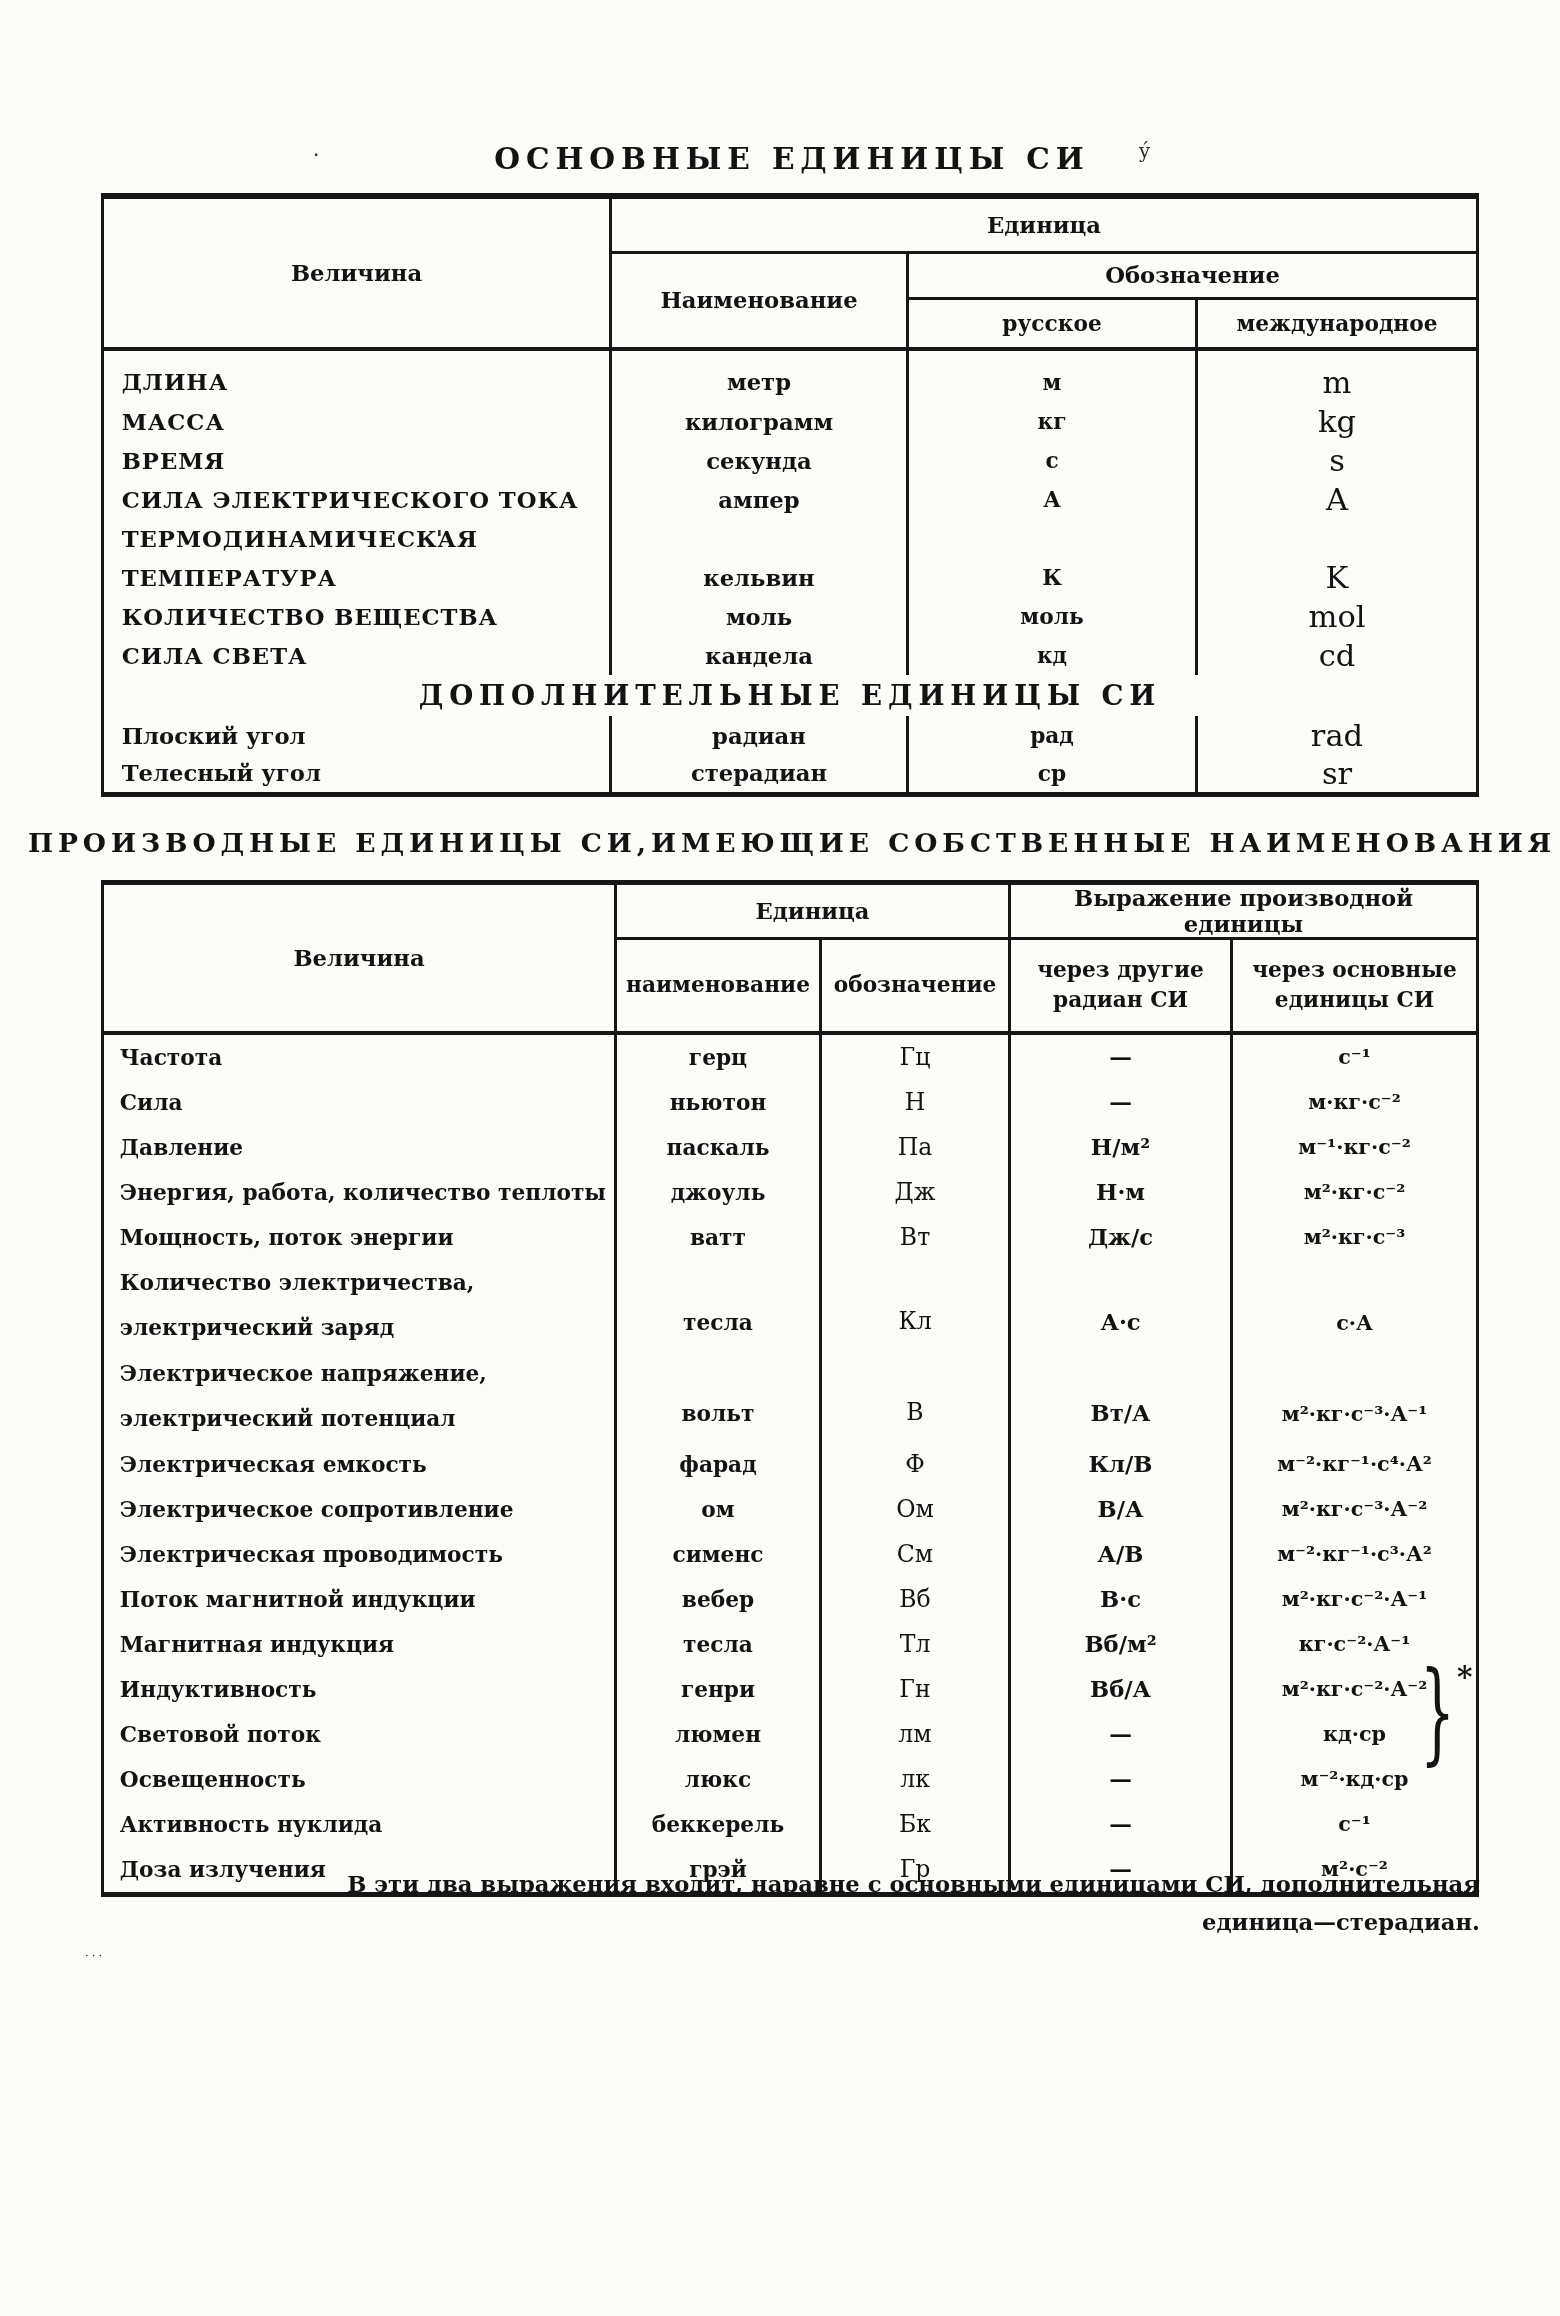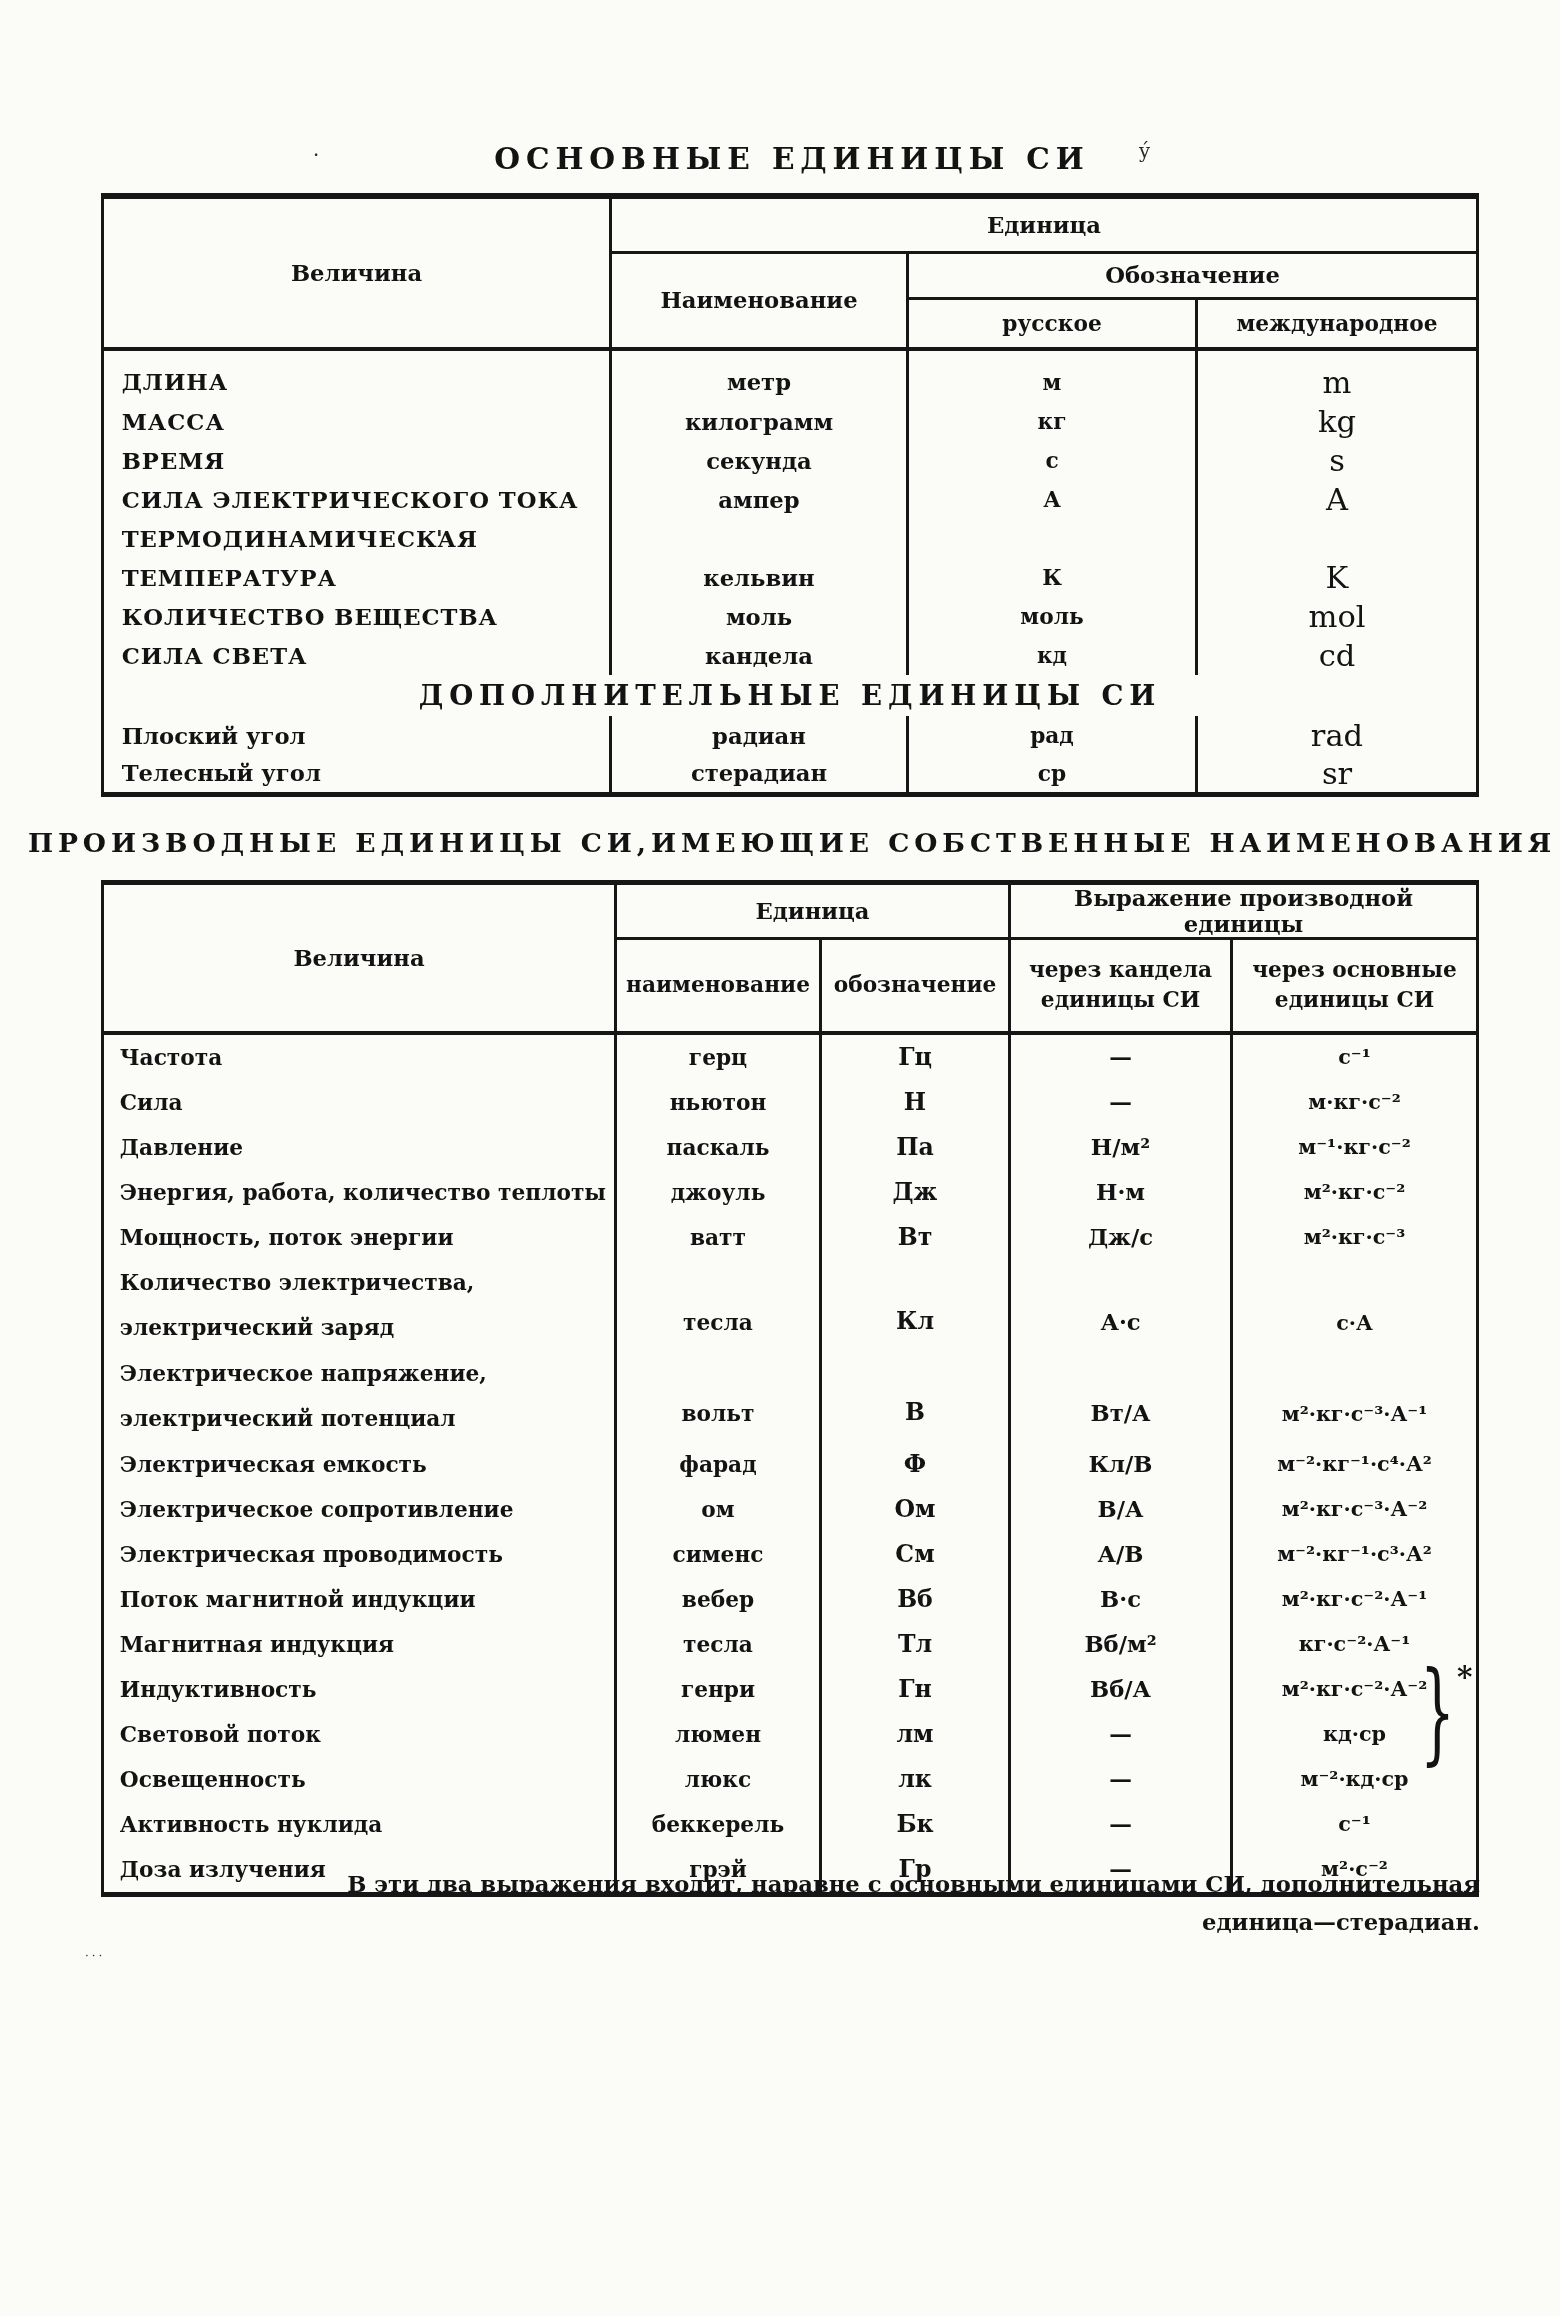--- a/index.html
+++ b/index.html
@@ -38,21 +38,21 @@
   .t2 .hr1 { height:56px; } .t2 .hr2 { height:94px; }
   .t2 thead td { font-weight:700; font-size:22.7px; }
   .t2 .hr2 td { font-size:21.7px; line-height:30.5px; padding:0 5.9px; }
   .t2 tbody tr { height:42px; }
   .t2 tbody tr:nth-of-type(6), .t2 tbody tr:nth-of-type(7) { height:91px; }
   .t2 tbody tr:nth-of-type(6) td:not(.q2),
   .t2 tbody tr:nth-of-type(7) td:not(.q2) { vertical-align:bottom; padding-bottom:15.8px; }
   .q2 { text-align:left; padding-left:15.8px; font-weight:700; font-size:21.7px;
         white-space:pre-line; line-height:45px; }
   .n2 { font-weight:700; font-size:21.7px; }
-  .d2 { font-weight:700; font-size:23.6px; }
+  .d2 { font-weight:400; font-size:23.6px; }
   .e2 { font-weight:700; font-size:22.7px; }
   .e2b{ font-weight:700; font-size:20.7px; }
 
   
   .bl  { border-left:3px solid #161616; }
   .bb  { border-bottom:3px solid #161616; }
   .bbh { border-bottom:4.9px solid #161616; }
 
   
   .brace { position:absolute; left:1420px; top:1661px; width:59px; height:108px; }
@@ -190,21 +190,21 @@
       </colgroup>
     <thead>
       <tr class="hr1">
         <td rowspan="2" class="bbh">Величина</td>
         <td colspan="2" class="bl bb">Единица</td>
         <td colspan="2" class="bl bb">Выражение производной единицы</td>
       </tr>
       <tr class="hr2">
         <td class="bl bbh">наименование</td>
         <td class="bl bbh">обозначение</td>
-        <td class="bl bbh">через кандела единицы СИ</td>
+        <td class="bl bbh">через другие радиан СИ</td>
         <td class="bl bbh">через основные единицы СИ</td>
       </tr>
     </thead>
     <tbody>
 
         <tr>
           <td class="q2">Частота</td>
           <td class="bl n2">герц</td>
           <td class="bl d2">Гц</td>
           <td class="bl e2">—</td>

